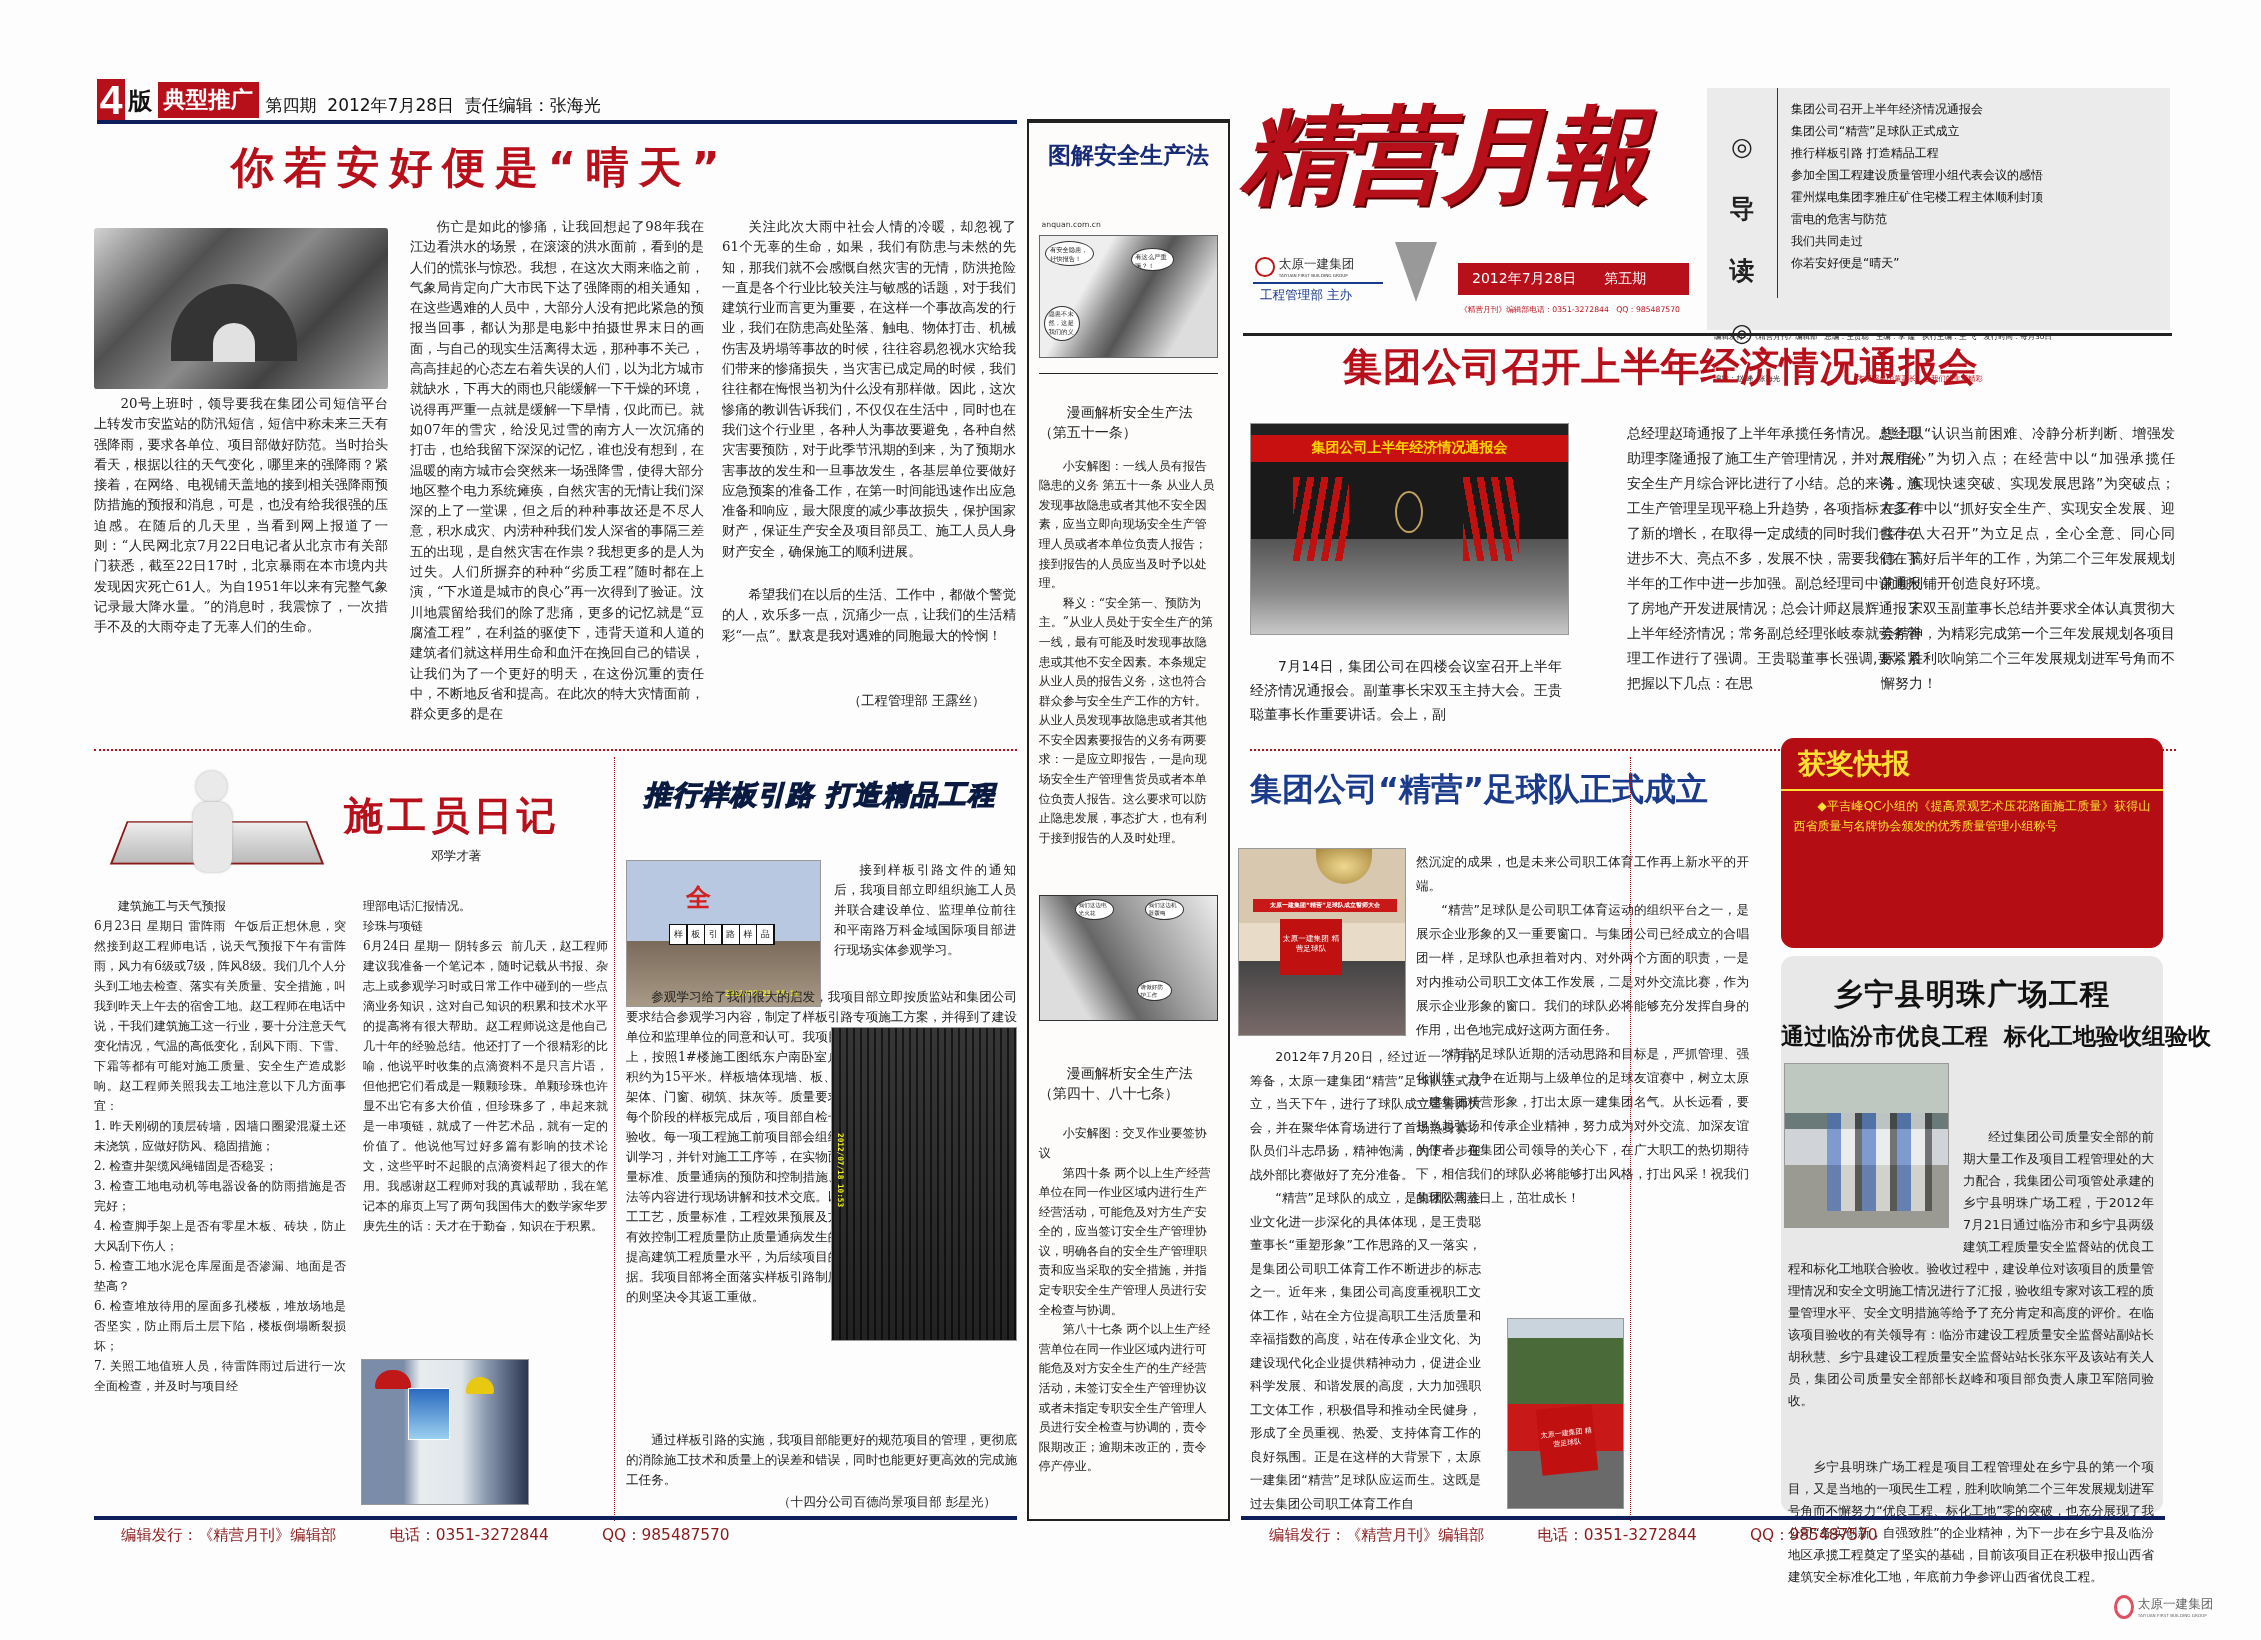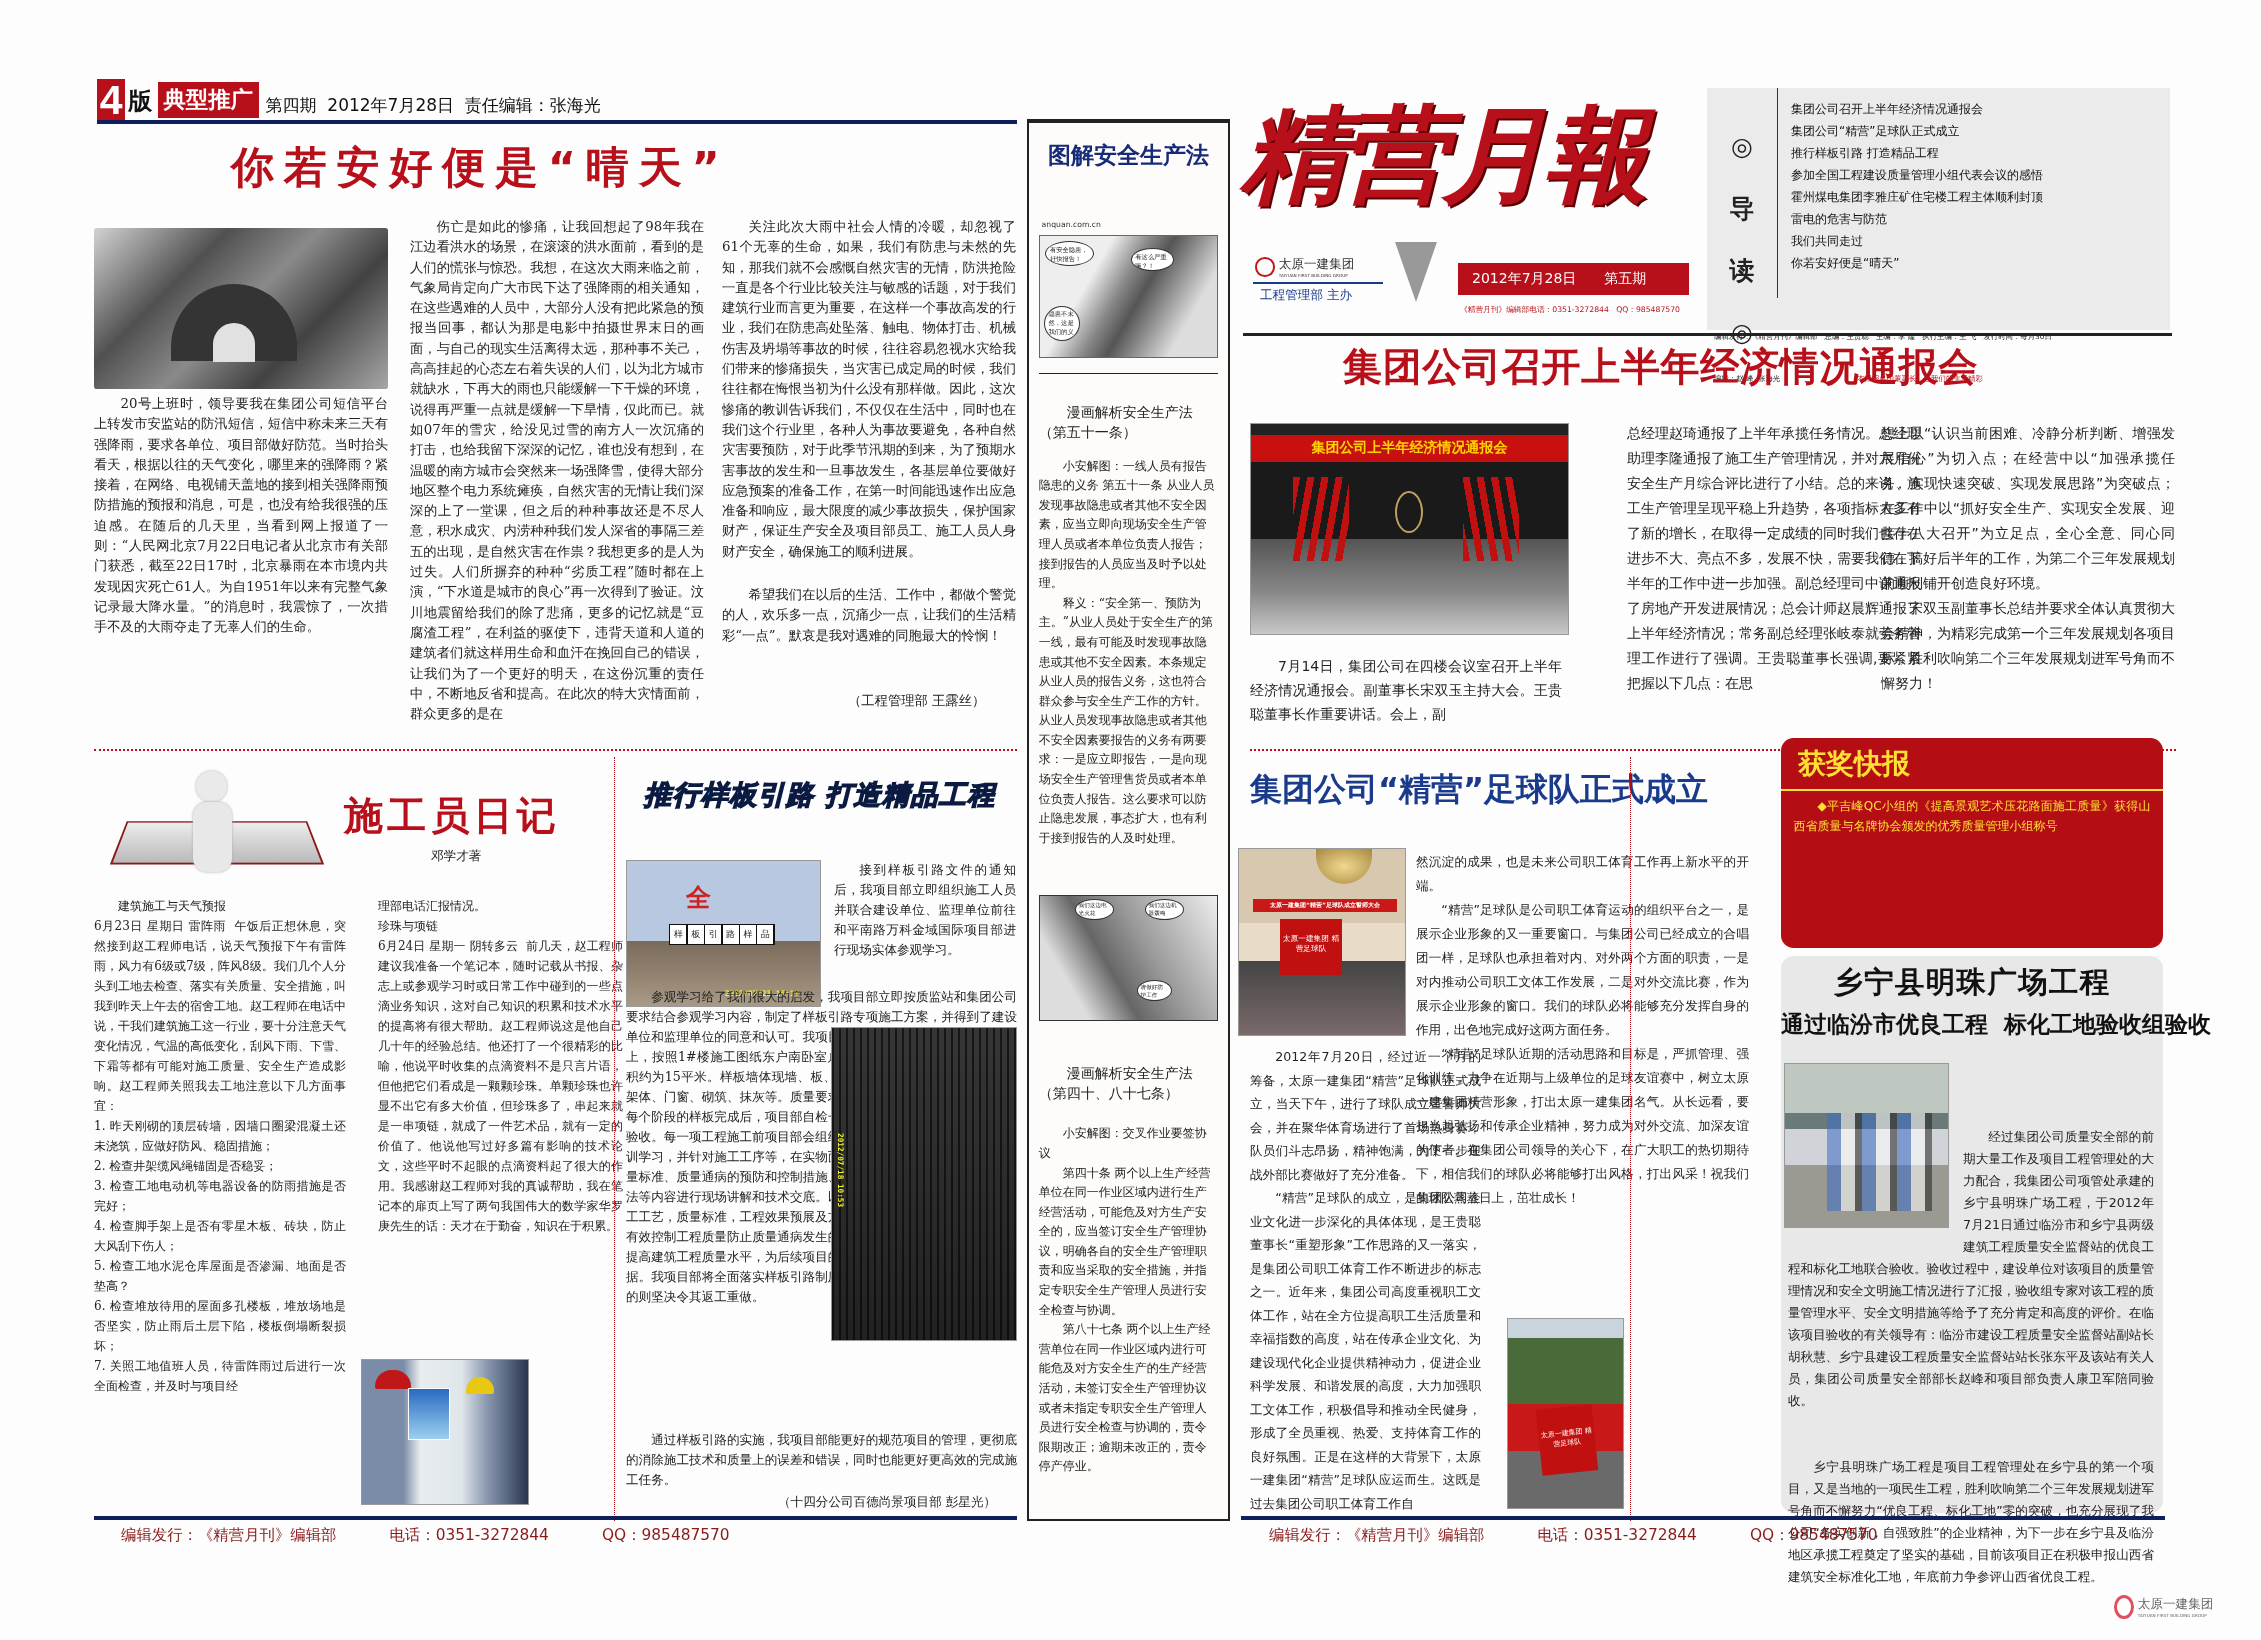--- a/index.html
+++ b/index.html
@@ -76,21 +76,21 @@
   <div class="abs" style="left:431px;top:848px;font-size:12.6px;font-family:'DejaVu Serif',serif;">邓学才著</div>
   <div class="abs txt" style="left:94px;top:896px;width:252px;height:617px;overflow:hidden;font-size:12px;line-height:20px;"><div style="text-indent:2em;">建筑施工与天气预报
 6月23日 星期日 雷阵雨  午饭后正想休息，突然接到赵工程师电话，说天气预报下午有雷阵雨，风力有6级或7级，阵风8级。我们几个人分头到工地去检查、落实有关质量、安全措施，叫我到昨天上午去的宿舍工地。赵工程师在电话中说，干我们建筑施工这一行业，要十分注意天气变化情况，气温的高低变化，刮风下雨、下雪、下霜等都有可能对施工质量、安全生产造成影响。赵工程师关照我去工地注意以下几方面事宜：
 1. 昨天刚砌的顶层砖墙，因墙口圈梁混凝土还未浇筑，应做好防风、稳固措施；
 2. 检查井架缆风绳锚固是否稳妥；
 3. 检查工地电动机等电器设备的防雨措施是否完好；
 4. 检查脚手架上是否有零星木板、砖块，防止大风刮下伤人；
 5. 检查工地水泥仓库屋面是否渗漏、地面是否垫高？
 6. 检查堆放待用的屋面多孔楼板，堆放场地是否坚实，防止雨后土层下陷，楼板倒塌断裂损坏；
 7. 关照工地值班人员，待雷阵雨过后进行一次全面检查，并及时与项目经</div></div>
-  <div class="abs txt" style="left:378px;top:896px;width:245px;height:435px;overflow:hidden;font-size:12px;line-height:20px;"><div>理部电话汇报情况。
+  <div class="abs txt" style="left:363px;top:896px;width:245px;height:435px;overflow:hidden;font-size:12px;line-height:20px;"><div>理部电话汇报情况。
 珍珠与项链
 6月24日 星期一 阴转多云  前几天，赵工程师建议我准备一个笔记本，随时记载从书报、杂志上或参观学习时或日常工作中碰到的一些点滴业务知识，这对自己知识的积累和技术水平的提高将有很大帮助。赵工程师说这是他自己几十年的经验总结。他还打了一个很精彩的比喻，他说平时收集的点滴资料不是只言片语，但他把它们看成是一颗颗珍珠。单颗珍珠也许显不出它有多大价值，但珍珠多了，串起来就是一串项链，就成了一件艺术品，就有一定的价值了。他说他写过好多篇有影响的技术论文，这些平时不起眼的点滴资料起了很大的作用。我感谢赵工程师对我的真诚帮助，我在笔记本的扉页上写了两句我国伟大的数学家华罗庚先生的话：天才在于勤奋，知识在于积累。</div></div>
   <div class="photo" style="left:361px;top:1359px;width:168px;height:146px;background:linear-gradient(90deg,#7a8ca8 0 25%,#e8ecef 35%,#dfe6ea 60%,#8a99b0 75%,#2a3550);">
     <div style="position:absolute;left:12.6px;top:9.8px;width:36px;height:19.6px;background:#c01818;border-radius:18px 18px 2.8px 2.8px;"></div>
     <div style="position:absolute;left:104px;top:17px;width:28px;height:17px;background:#e8c810;border-radius:14px 14px 2.1px 2.1px;"></div>
     <div style="position:absolute;left:46px;top:28px;width:42px;height:52px;background:linear-gradient(#2a6ac0,#9bd0f0);border:1.4px solid #fff;"></div>
   </div>
   <div class="vdot" style="left:614px;top:757px;height:764px;"></div>
 
   <div class="abs" style="left:644px;top:777px;font-size:27px;font-weight:bold;font-style:italic;color:#1b8ae0;-webkit-text-stroke:1.4px #0a1a40;letter-spacing:1.4px;font-family:'DejaVu Serif',serif;">推行样板引路 打造精品工程</div>
@@ -194,21 +194,21 @@
 
   <div class="abs" style="left:1781px;top:738px;width:382px;height:210px;background:#b50d14;border-radius:12.6px;">
     <div style="font-size:28px;font-weight:bold;color:#ffe033;padding:7px 0 0 17px;">获奖快报</div>
     <div style="margin-top:5.6px;border-top:2.1px solid #ffe033;"></div>
     <div style="padding:5.6px 12.6px 0;font-size:12px;line-height:20.3px;color:#ffe033;text-align:justify;">
       <p style="text-indent:2em;">◆平吉峰QC小组的《提高景观艺术压花路面施工质量》获得山西省质量与名牌协会颁发的优秀质量管理小组称号</p>
     </div>
   </div>
 
   <div class="abs" style="left:1781px;top:956px;width:382px;height:557px;background:#e8e8e8;border-radius:12.6px;">
-    <div style="text-align:center;font-size:29.4px;font-weight:bold;color:#111;margin-top:7px;letter-spacing:1.4px;">乡宁县明珠广场工程</div>
+    <div style="text-align:center;font-size:29.4px;font-weight:bold;color:#111;margin-top:19px;letter-spacing:1.4px;">乡宁县明珠广场工程</div>
     <div style="text-align:center;font-size:23px;font-weight:bold;color:#111;margin-top:5.6px;white-space:pre;">通过临汾市优良工程  标化工地验收组验收</div>
     <div class="photo" style="left:2.8px;top:107px;width:165px;height:165px;background:linear-gradient(#bfc8c0 0 30%,#6a7a78 30% 40%,#d0d4d8 40% 62%,#9a9a92 62%);">
       <div style="position:absolute;left:42px;top:49px;width:105px;height:98px;background:repeating-linear-gradient(90deg,#3b6cc8 0 14px,#fff 14px 28px,#222 28px 35px);opacity:.55;"></div>
     </div>
     <div class="txt" style="position:absolute;left:7px;top:104px;width:366px;font-size:12.6px;line-height:22px;font-family:'DejaVu Sans',sans-serif;">
       <div style="float:left;width:175px;height:168px;"></div>
       <p>经过集团公司质量安全部的前期大量工作及项目工程管理处的大力配合，我集团公司项管处承建的乡宁县明珠广场工程，于2012年7月21日通过临汾市和乡宁县两级建筑工程质量安全监督站的优良工程和标化工地联合验收。验收过程中，建设单位对该项目的质量管理情况和安全文明施工情况进行了汇报，验收组专家对该工程的质量管理水平、安全文明措施等给予了充分肯定和高度的评价。在临该项目验收的有关领导有：临汾市建设工程质量安全监督站副站长胡秋慧、乡宁县建设工程质量安全监督站站长张东平及该站有关人员，集团公司质量安全部部长赵峰和项目部负责人康卫军陪同验收。</p>
       <p>乡宁县明珠广场工程是项目工程管理处在乡宁县的第一个项目，又是当地的一项民生工程，胜利吹响第二个三年发展规划进军号角而不懈努力“优良工程、标化工地”零的突破，也充分展现了我公司“务实创新，自强致胜”的企业精神，为下一步在乡宁县及临汾地区承揽工程奠定了坚实的基础，目前该项目正在积极申报山西省建筑安全标准化工地，年底前力争参评山西省优良工程。</p>
     </div>
   </div>

